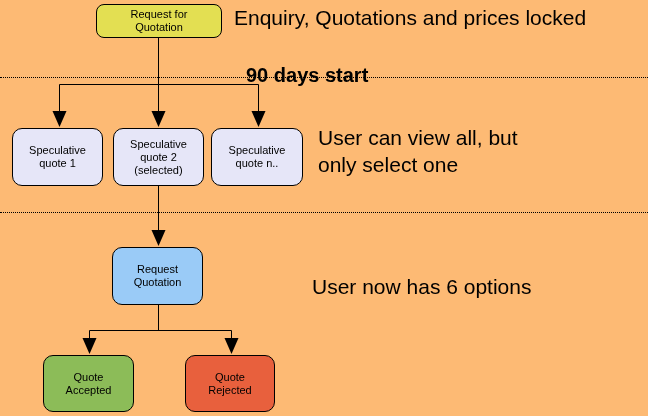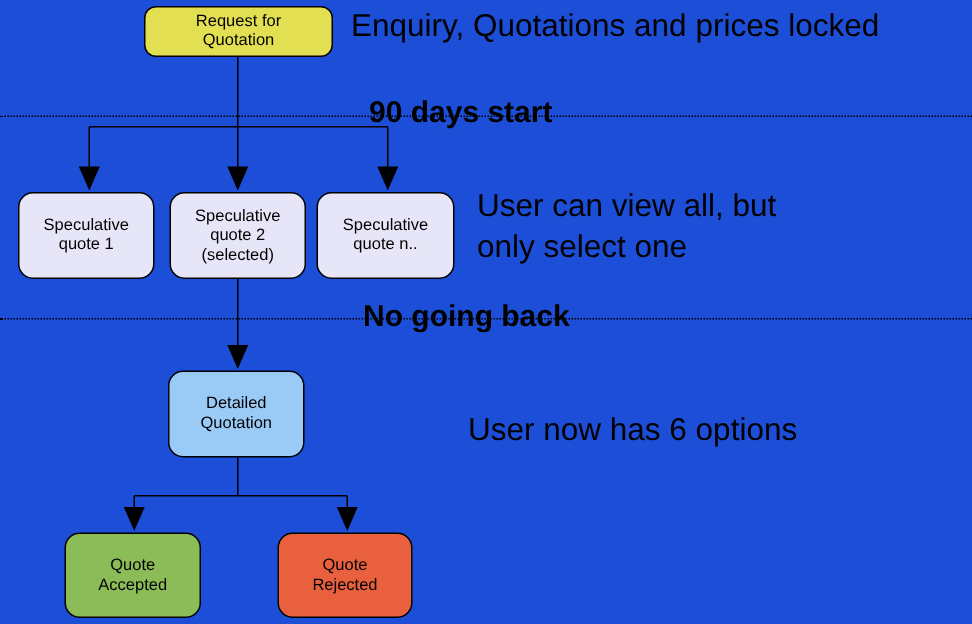--- a/index.html
+++ b/index.html
@@ -1,20 +1,20 @@
 <!DOCTYPE html>
 <html><head>
 <meta charset="utf-8">
 <style>
   html, body { margin: 0; padding: 0; background: #ffffff; }
   #stage {
     position: relative;
     width: 648px;
     height: 416px;
-    background: #1d4ed8;
+    background: #fdba74;
     font-family: "Liberation Sans", sans-serif;
     color: #000000;
     overflow: hidden;
   }
   .node {
     position: absolute;
     border: 1px solid #000000;
     display: flex;
     align-items: center;
     justify-content: center;
@@ -88,32 +88,31 @@
   <div class="node r10" style="left: 12px; top: 128px; width: 91px; height: 58px; background-color: rgb(230, 230, 248);">Speculative
 quote 1</div>
 
   <div class="node r10" style="left: 113px; top: 128px; width: 91px; height: 58px; background-color: rgb(230, 230, 248);">Speculative
 quote 2
 (selected)</div>
 
   <div class="node r10" style="left: 211px; top: 128px; width: 92px; height: 58px; background-color: rgb(230, 230, 248);">Speculative
 quote n..</div>
 
-  <div class="node r10" style="left: 112px; top: 247px; width: 91px; height: 58px; background-color: rgb(154, 203, 247);">Detailed
+  <div class="node r10" style="left: 112px; top: 247px; width: 91px; height: 58px; background-color: rgb(154, 203, 247);">Request
 Quotation</div>
 
   <div class="node r10" style="left: 43px; top: 355px; width: 91px; height: 57px; background-color: rgb(140, 188, 88);">Quote
 Accepted</div>
 
   <div class="node r10" style="left: 185px; top: 355px; width: 90px; height: 57px; background-color: rgb(232, 96, 61);">Quote
 Rejected</div>
 
   <div class="phase-label" style="left:246px; top:65px;">90 days start</div>
 
-  <div class="phase-label" style="left:242px; top:201px;">No going back</div>
 
   <div class="annotation" style="left:318px; top:124px;">User can view all, but
 only select one</div>
 
   <div class="annotation" style="left:234px; top:4px; white-space:nowrap;">Enquiry, Quotations and prices locked</div>
 
   <div class="annotation" style="left:312px; top:273px; white-space:nowrap;">User now has 6 options</div>
 
 </div>
 

